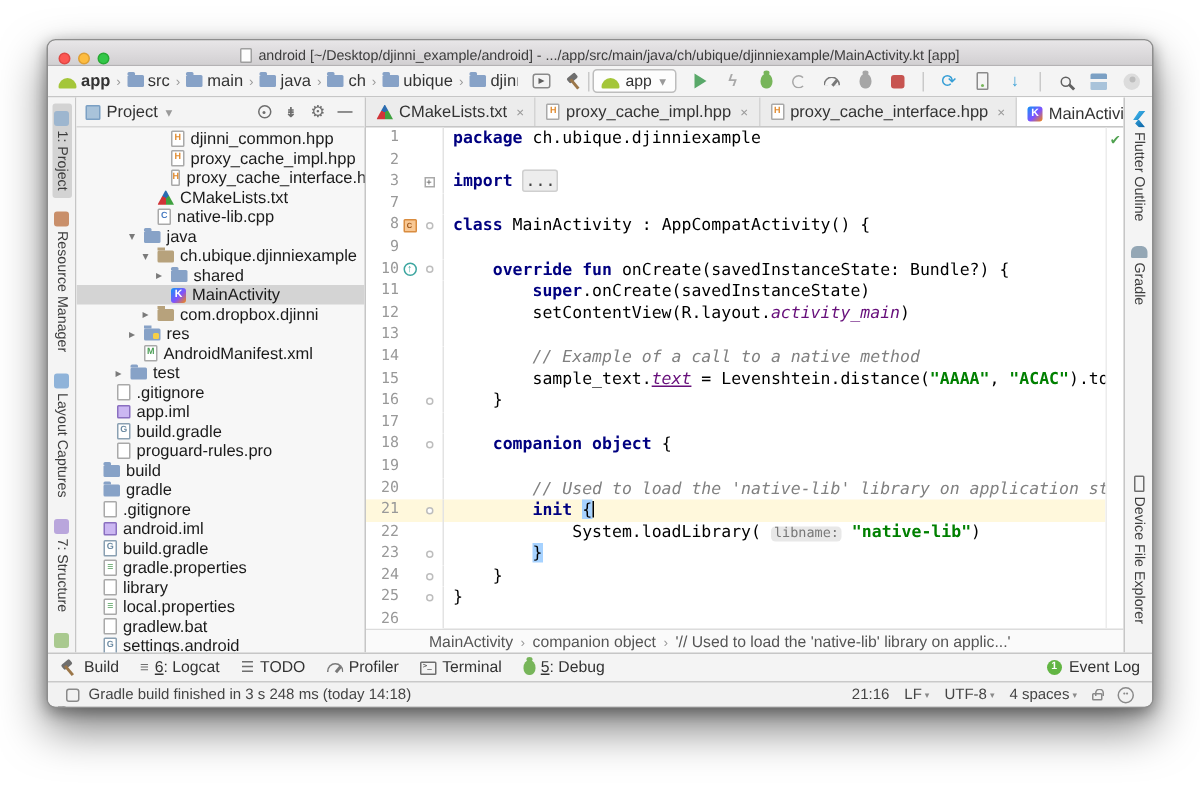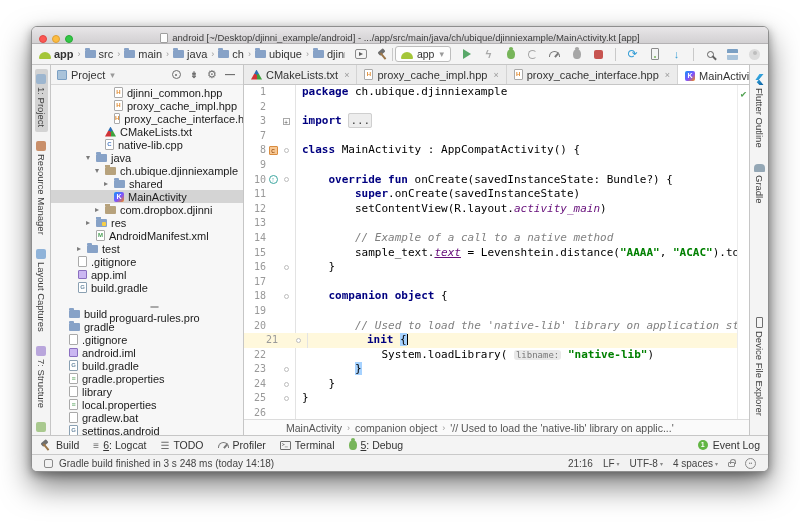--- a/index.html
+++ b/index.html
@@ -117,21 +117,21 @@
   .tarrow { width:8px; font-size:8px; color:#7a7a7a; text-align:center; flex:0 0 8px; }
   
   .editor { flex:1; display:flex; flex-direction:column; min-width:0; background:#fff; }
   .tabbar { height:20px; flex:0 0 20px; background:#ececec; border-bottom:1px solid #c6c6c6; display:flex; align-items:stretch; font-size:11px; color:#333; }
   .tab { display:flex; align-items:center; gap:4px; padding:0 7px; border-right:1px solid #d4d4d4; }
   .tab.active { background:#fff; border-top:2px solid #fff; }
   .tab .x { color:#9a9a9a; font-size:9px; margin-left:2px; }
   .codewrap { flex:1; display:flex; min-height:0; font:11px/14.6px "DejaVu Sans Mono", monospace; position:relative; }
   .codecol { flex:1; overflow:hidden; }
   .crow { height:14.6px; display:flex; }
-  .crow.cur { background:var(--current_line);padding-left:12px; }
+  .crow.cur { background:var(--current_line); }
   .gut { width:52px; flex:0 0 52px; display:flex; align-items:center; border-right:1px solid #e3e3e3; background:#fff; }
   .crow.cur .gut { background:var(--current_line); }
   .gnum { width:22px; text-align:right; color:var(--line_number); font-size:10px; }
   .gico { width:14px; display:flex; justify-content:center; align-items:center; }
   .gfold { width:12px; display:flex; justify-content:center; align-items:center; }
   .ring { width:5px; height:5px; border:1px solid #bdbdbd; border-radius:50%; background:#fff; }
   .plusbox { width:7px; height:7px; border:1px solid #a9a9a9; background:#fff; font:6px/5px "DejaVu Sans Mono",monospace; text-align:center; color:#555; }
   .ctext { white-space:pre; padding-left:6px; }
   .g-cpp { width:9px; height:9px; background:#f8c894; border:1px solid #d98c3f; border-radius:1px; font:bold 5px "Liberation Sans",sans-serif; color:#9c5518; text-align:center; line-height:8px; }
   .g-ovr { width:9px; height:9px; border-radius:50%; border:1px solid #3da6a0; color:#3da6a0; font:bold 7px "Liberation Sans",sans-serif; text-align:center; line-height:8px; }
@@ -385,21 +385,21 @@
           <div class="trow" style="padding-left: 15px;">
             <span class="tarrow"></span>
             <span class="ic ic-iml"></span>
             <span>app.iml</span>
           </div>
           <div class="trow" style="padding-left: 15px;">
             <span class="tarrow"></span>
             <span class="ic ic-gradle"></span>
             <span>build.gradle</span>
           </div>
-          <div class="trow" style="padding-left: 15px; flex-direction: column;">
+          <div class="trow" style="padding-left: 15px;">
             <span class="tarrow"></span>
             <span class="ic ic-text"></span>
             <span>proguard-rules.pro</span>
           </div>
           <div class="trow" style="padding-left: 6px;">
             <span class="tarrow"></span>
             <span class="ic ic-folder"></span>
             <span>build</span>
           </div>
           <div class="trow" style="padding-left: 6px;">

